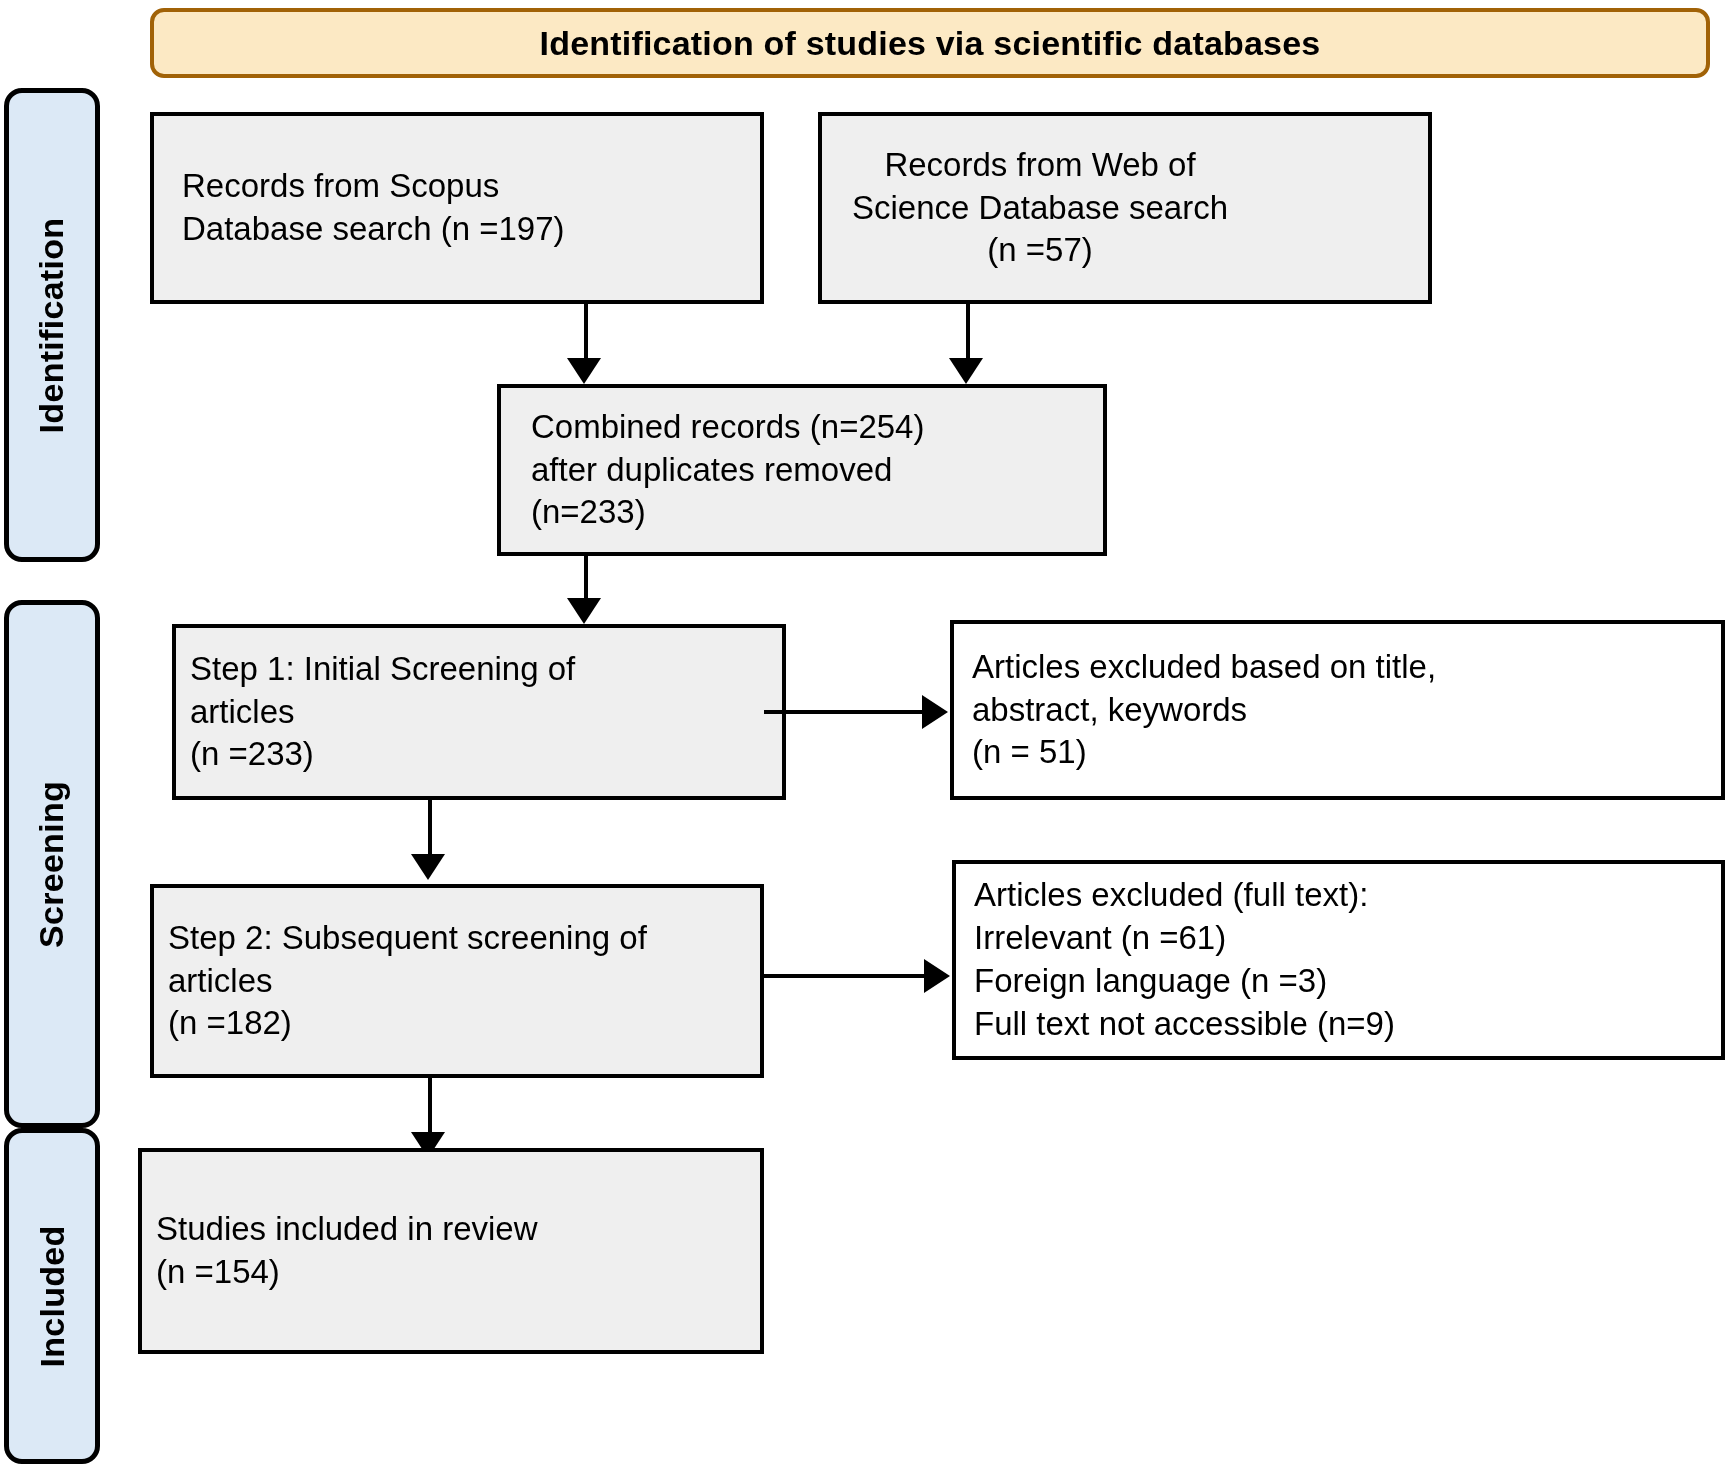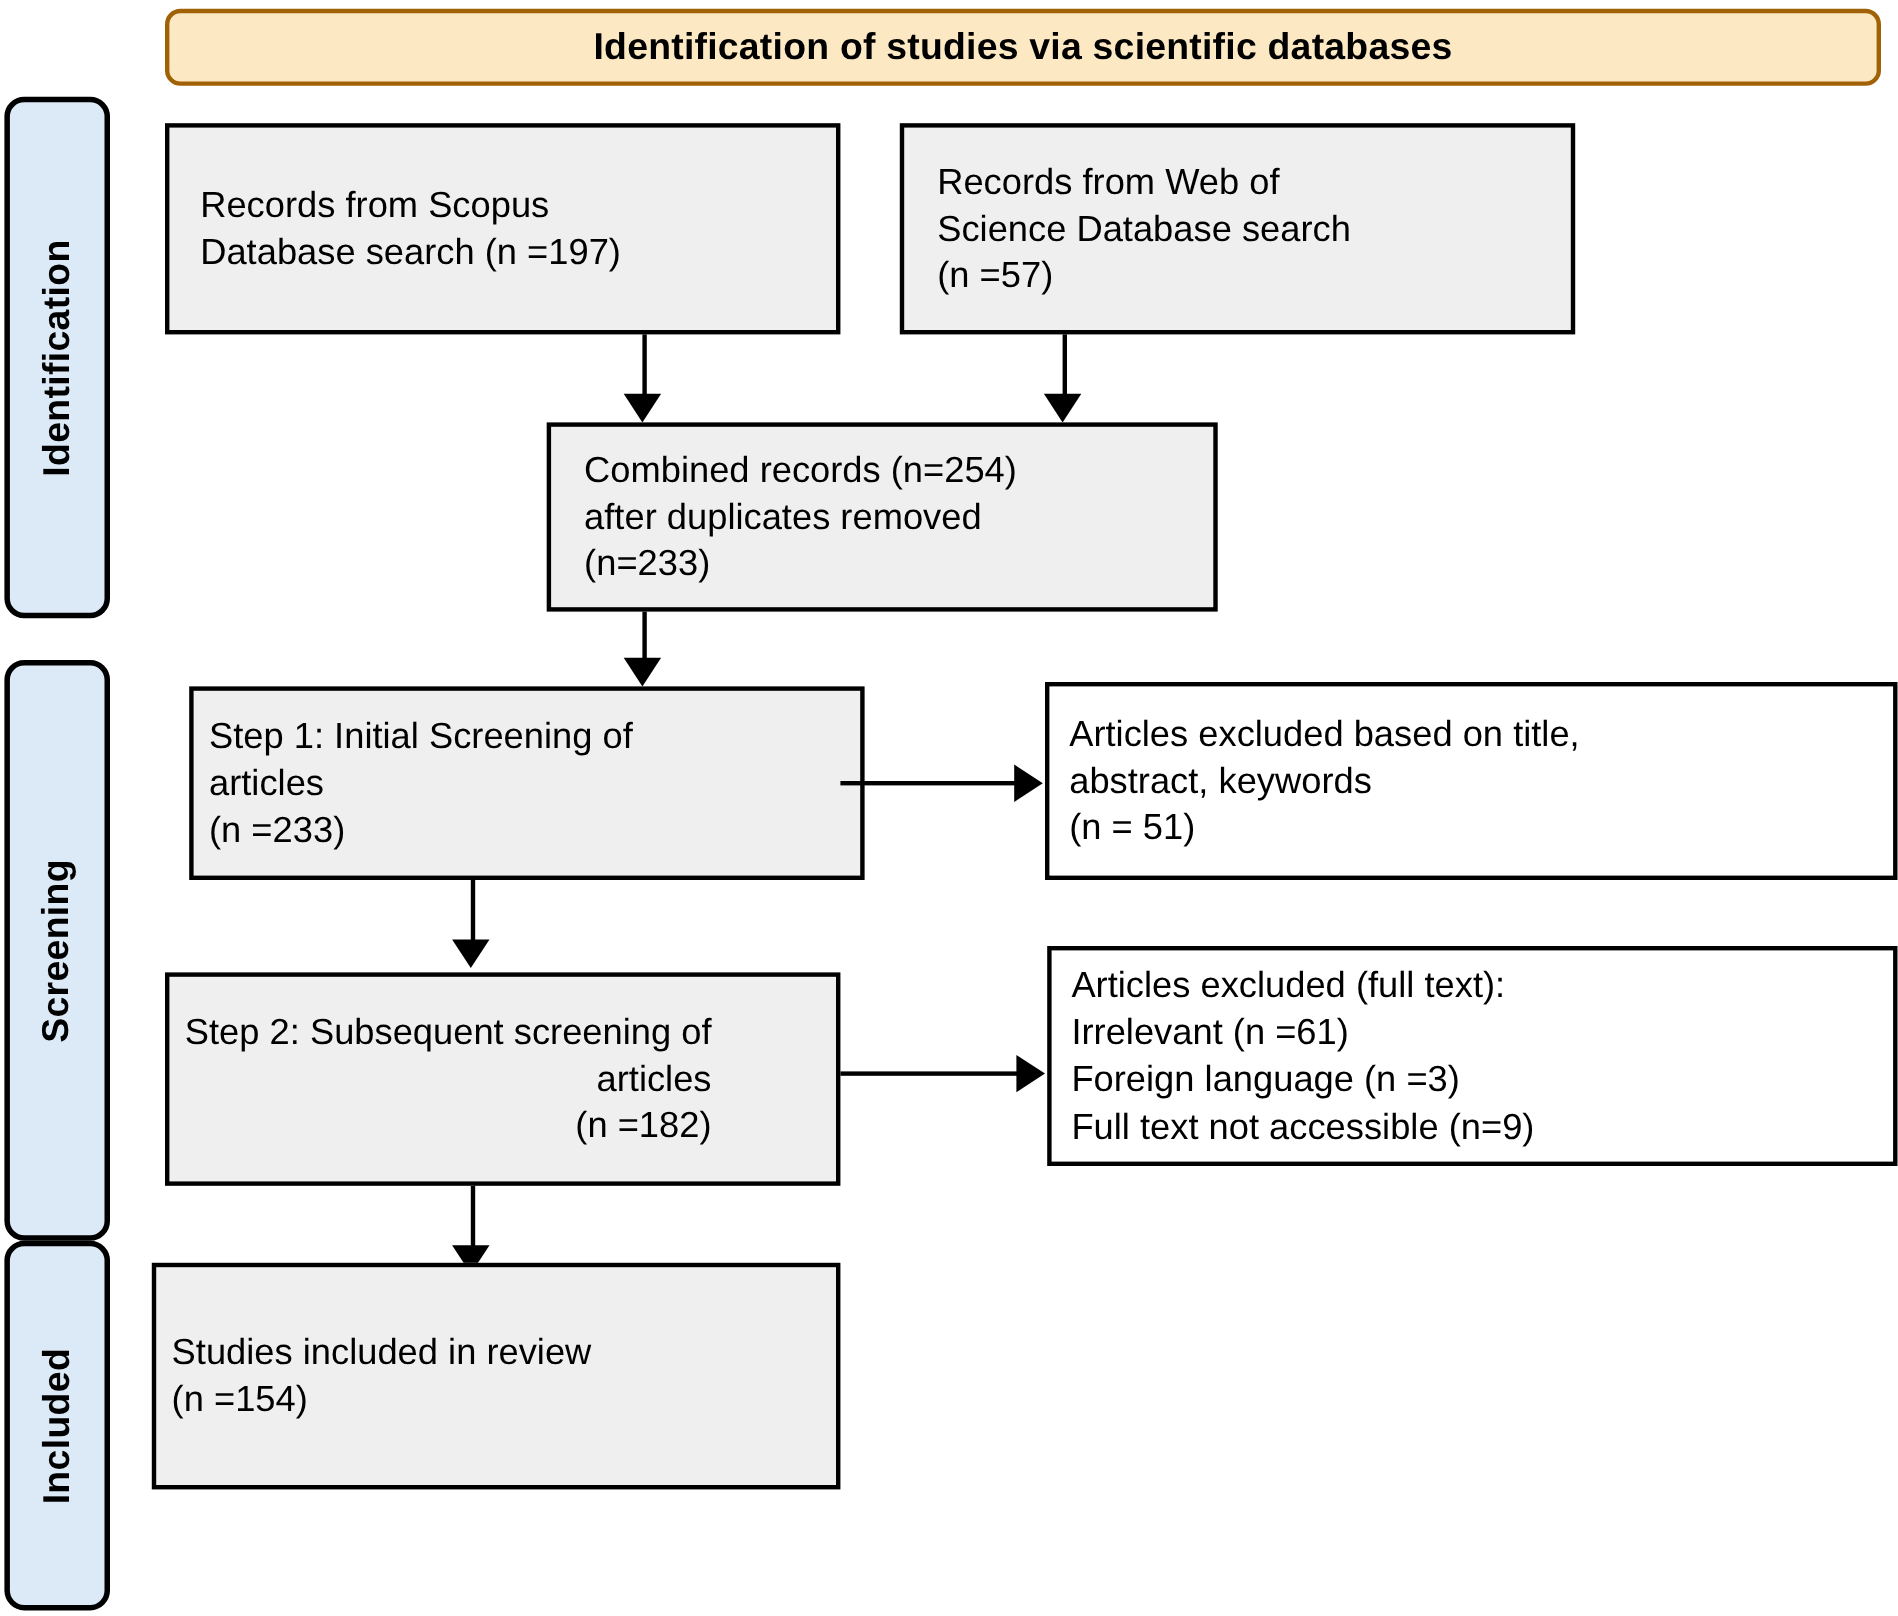--- a/index.html
+++ b/index.html
@@ -41,25 +41,25 @@
   }
   .node.white{background:#FFFFFF;}
   .node .txt{
     font-size:33px;line-height:1.30;white-space:pre-line;
   }
   .node.pad-small{padding-left:18px;align-items:center;}
   .node.pad-tiny{padding-left:14px;}
 
   
   .n-scopus  {left:150px; top:112px; width:614px; height:192px;padding-left:28px;}
-  .n-wos     {left:818px; top:112px; width:614px; height:192px;}
+  .n-wos     {left:818px; top:112px; width:614px; height:192px;text-align:center;}
   .n-combined{left:497px; top:384px; width:610px; height:172px;}
   .n-step1   {left:150px; top:624px; width:614px; height:176px;margin-left:22px;}
   .n-excl1   {left:950px; top:620px; width:775px; height:180px;}
-  .n-step2   {left:150px; top:884px; width:614px; height:194px;text-align:right;}
+  .n-step2   {left:150px; top:884px; width:614px; height:194px;}
   .n-excl2   {left:952px; top:860px; width:773px; height:200px;}
   .n-included{left:138px; top:1148px; width:626px; height:206px;}
 
   
   .vline{position:absolute;width:4px;background:#000;}
   .hline{position:absolute;height:4px;background:#000;}
   .arrow-down{
     position:absolute;width:0;height:0;
     border-left:17px solid transparent;border-right:17px solid transparent;
     border-top:26px solid #000;

